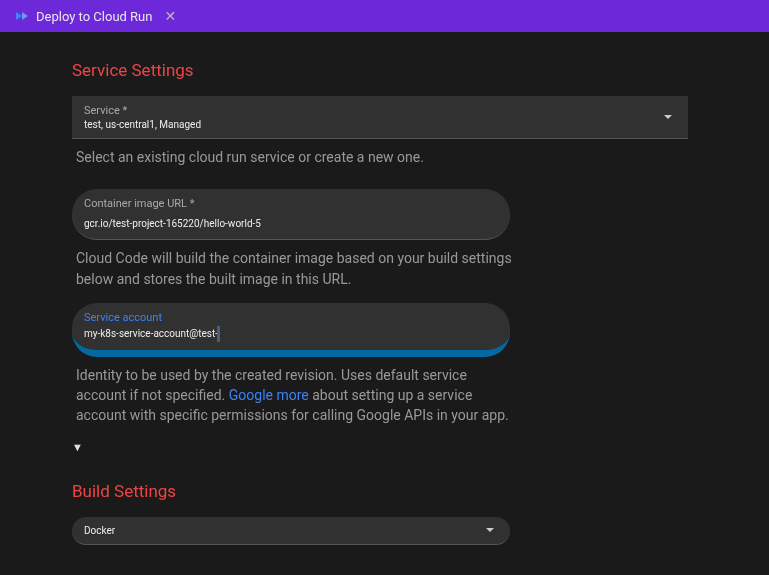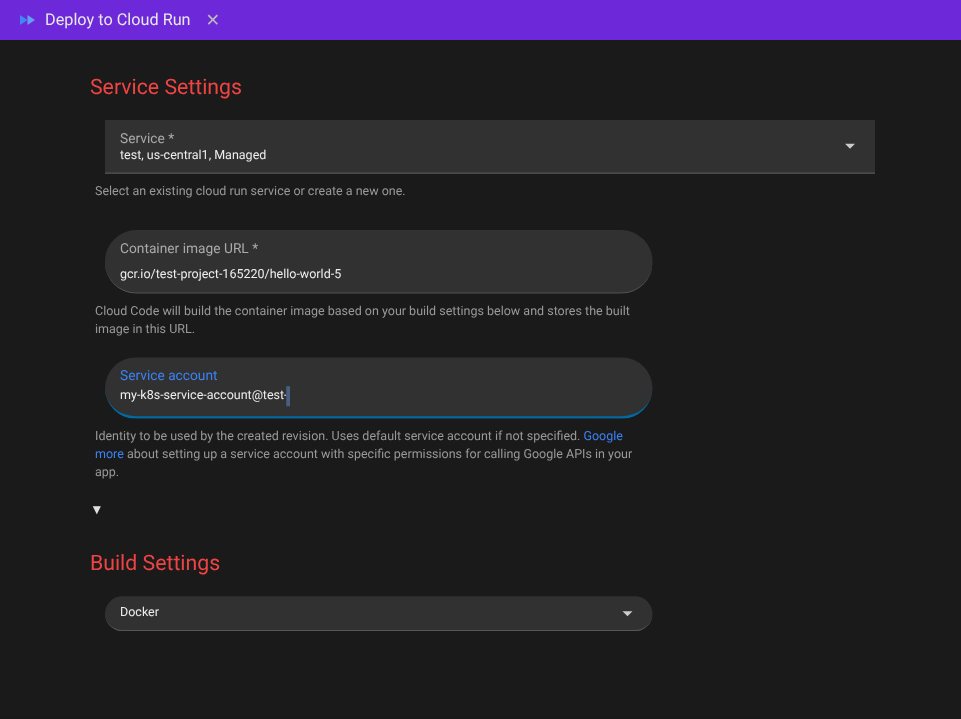--- a/index.html
+++ b/index.html
@@ -45,21 +45,20 @@
     color: #ef4444;
     margin: 8px 12px 16px 0;
   }
   .field {
     width: 616px;
     background: #313131;
     border: none;
     border-bottom: 1px solid #555;
     padding: 8px 12px 8px 12px;
     position: relative;
-    margin-left: 12px;
   }
   .field-narrow { width: 438px; border-radius: 25px; }
   .field-label {
     font-size: 11px;
     color: #aaa;
     margin-bottom: 2px;
     display: block;
   }
   .field-label.focused { color: #3b82f6; }
   .field-value {
@@ -71,23 +70,23 @@
     width: 100%;
     font-family: inherit;
   }
   .field .chevron {
     position: absolute;
     right: 14px;
     top: 50%;
     transform: translateY(-50%);
     color: #ccc;
   }
-  .field.focused { border-bottom: 2px solid #0369a1; }
+  .field.focused { border-bottom: 7px solid #0369a1; }
   .helper {
-    font-size: 10px;
+    font-size: 14px;
     color: #999;
     margin: 8px 0 0 4px;
     line-height: 1.45;
   }
   .helper a { color: #3b82f6; text-decoration: none; }
   .helper.narrow { width: 438px; }
   .gap { height: 22px; }
   .gap-sm { height: 14px; }
   .adv {
     display: flex;

